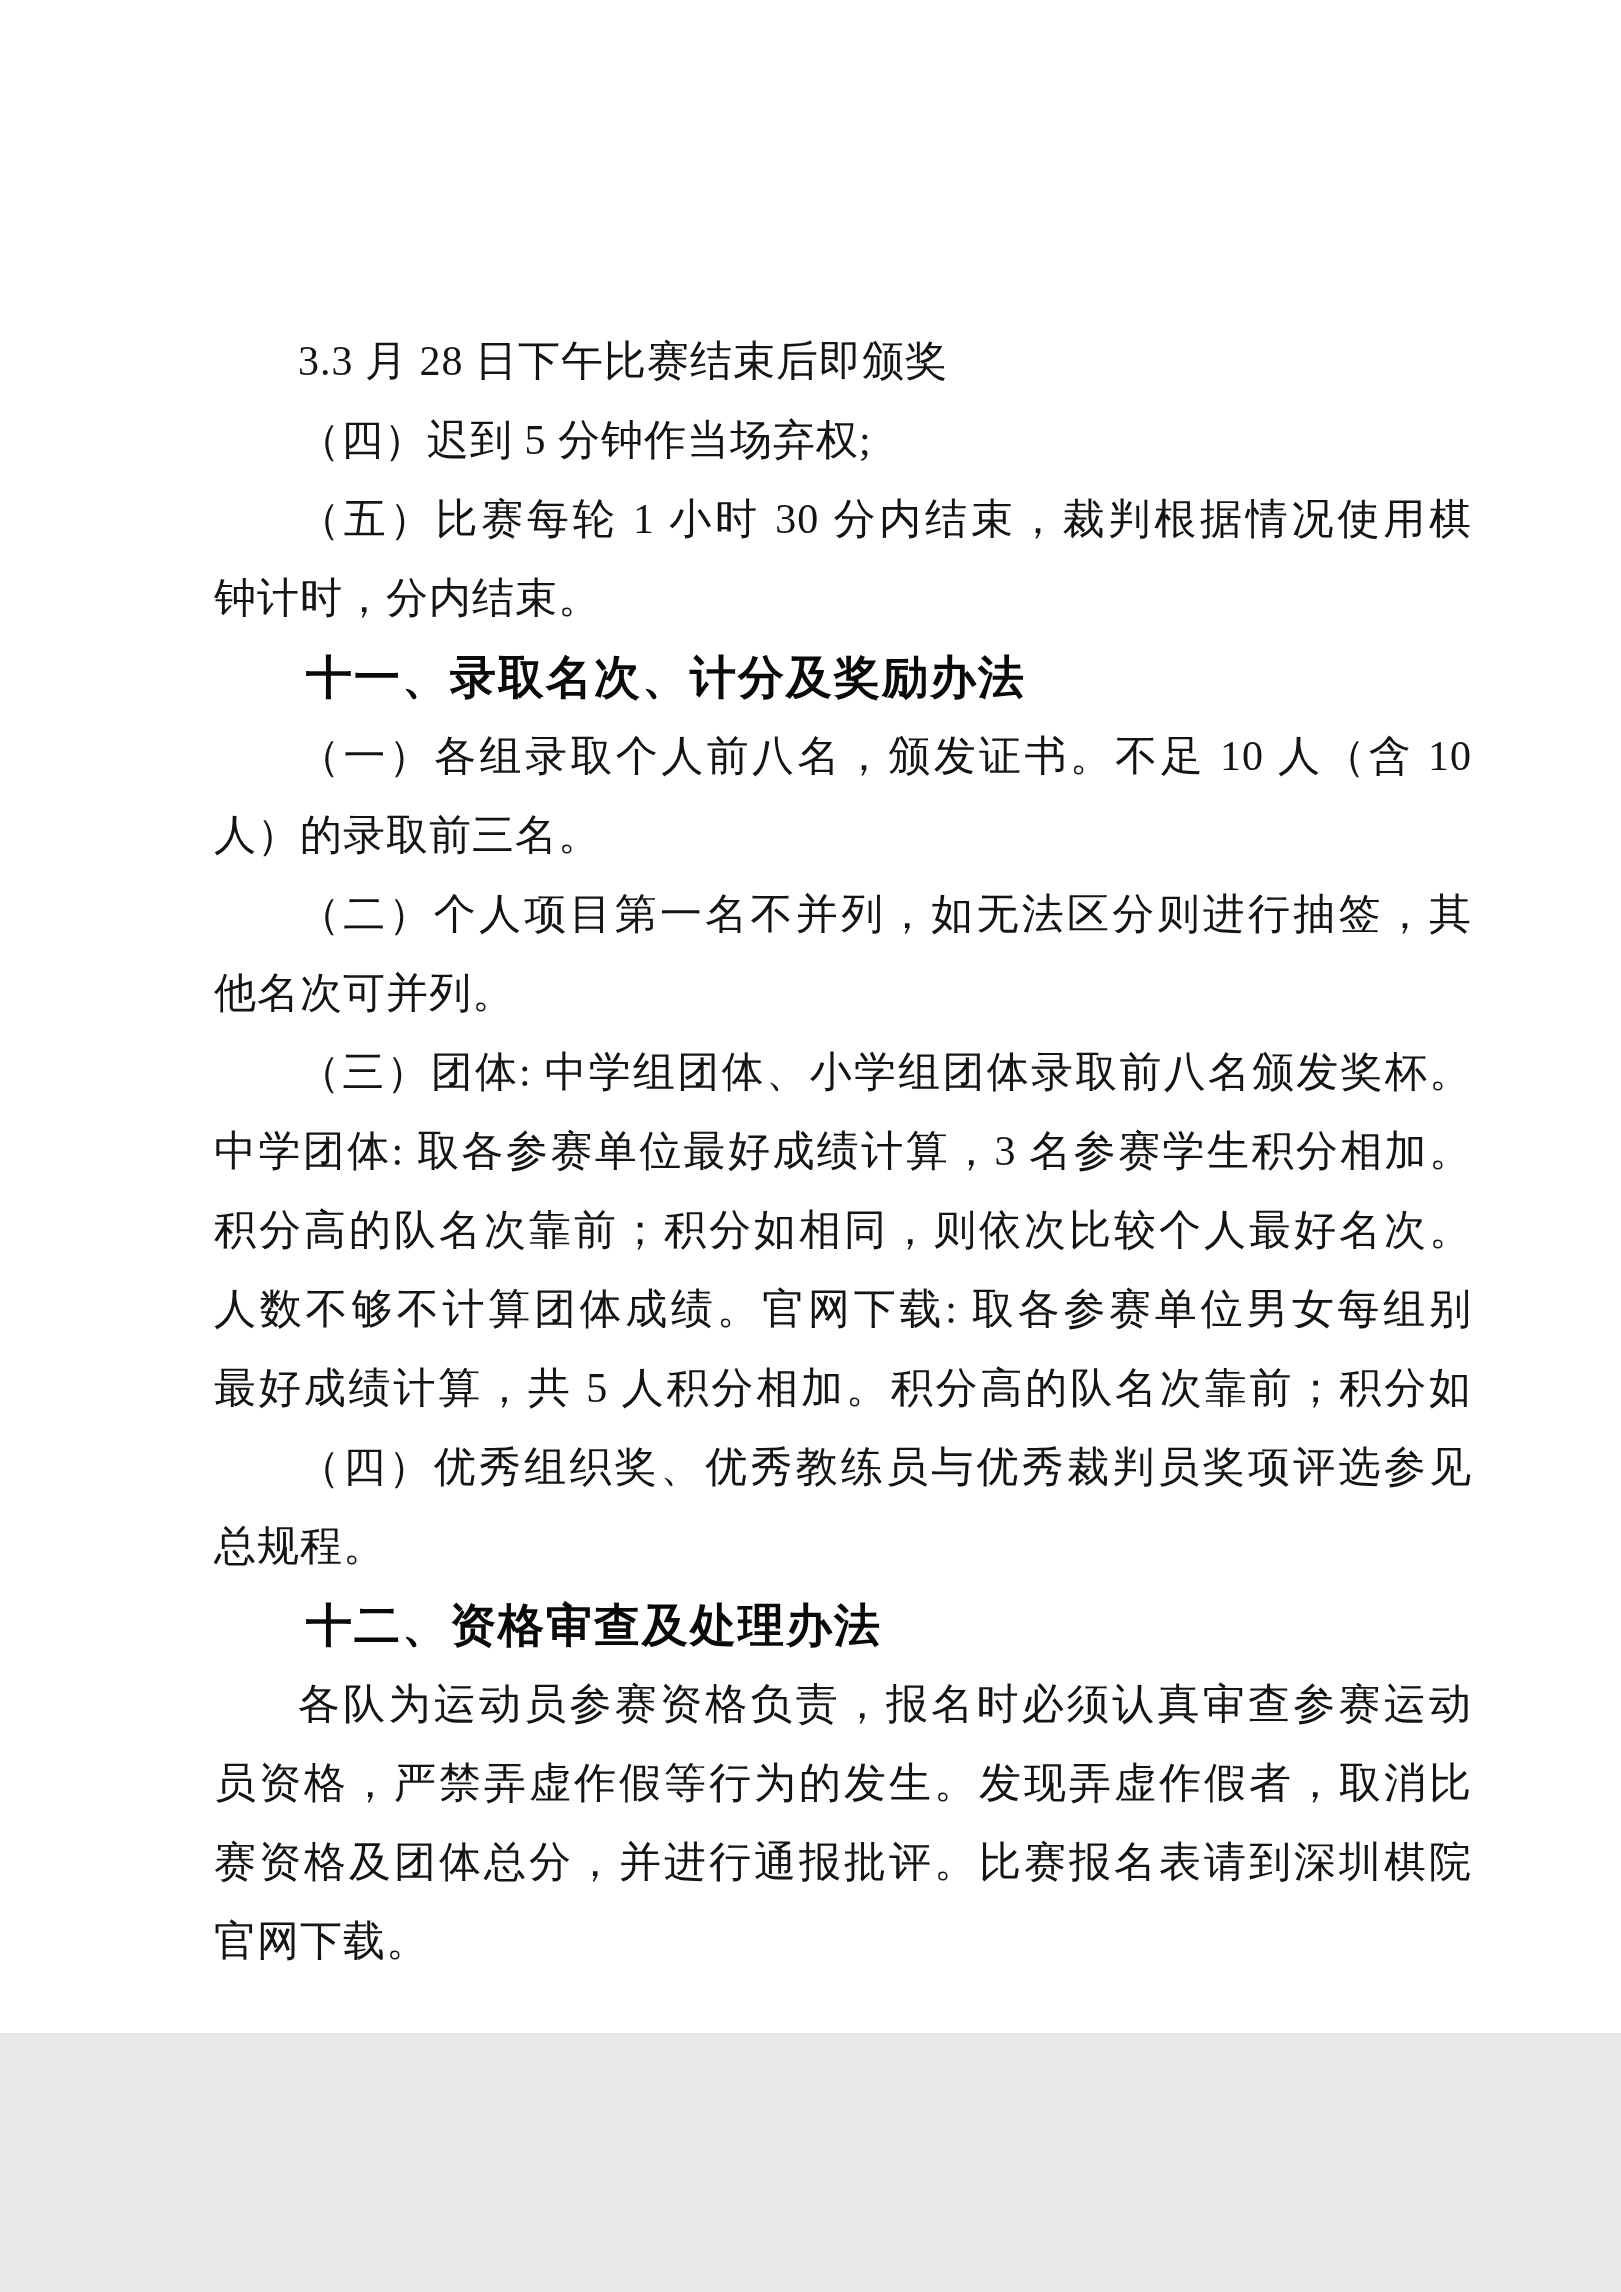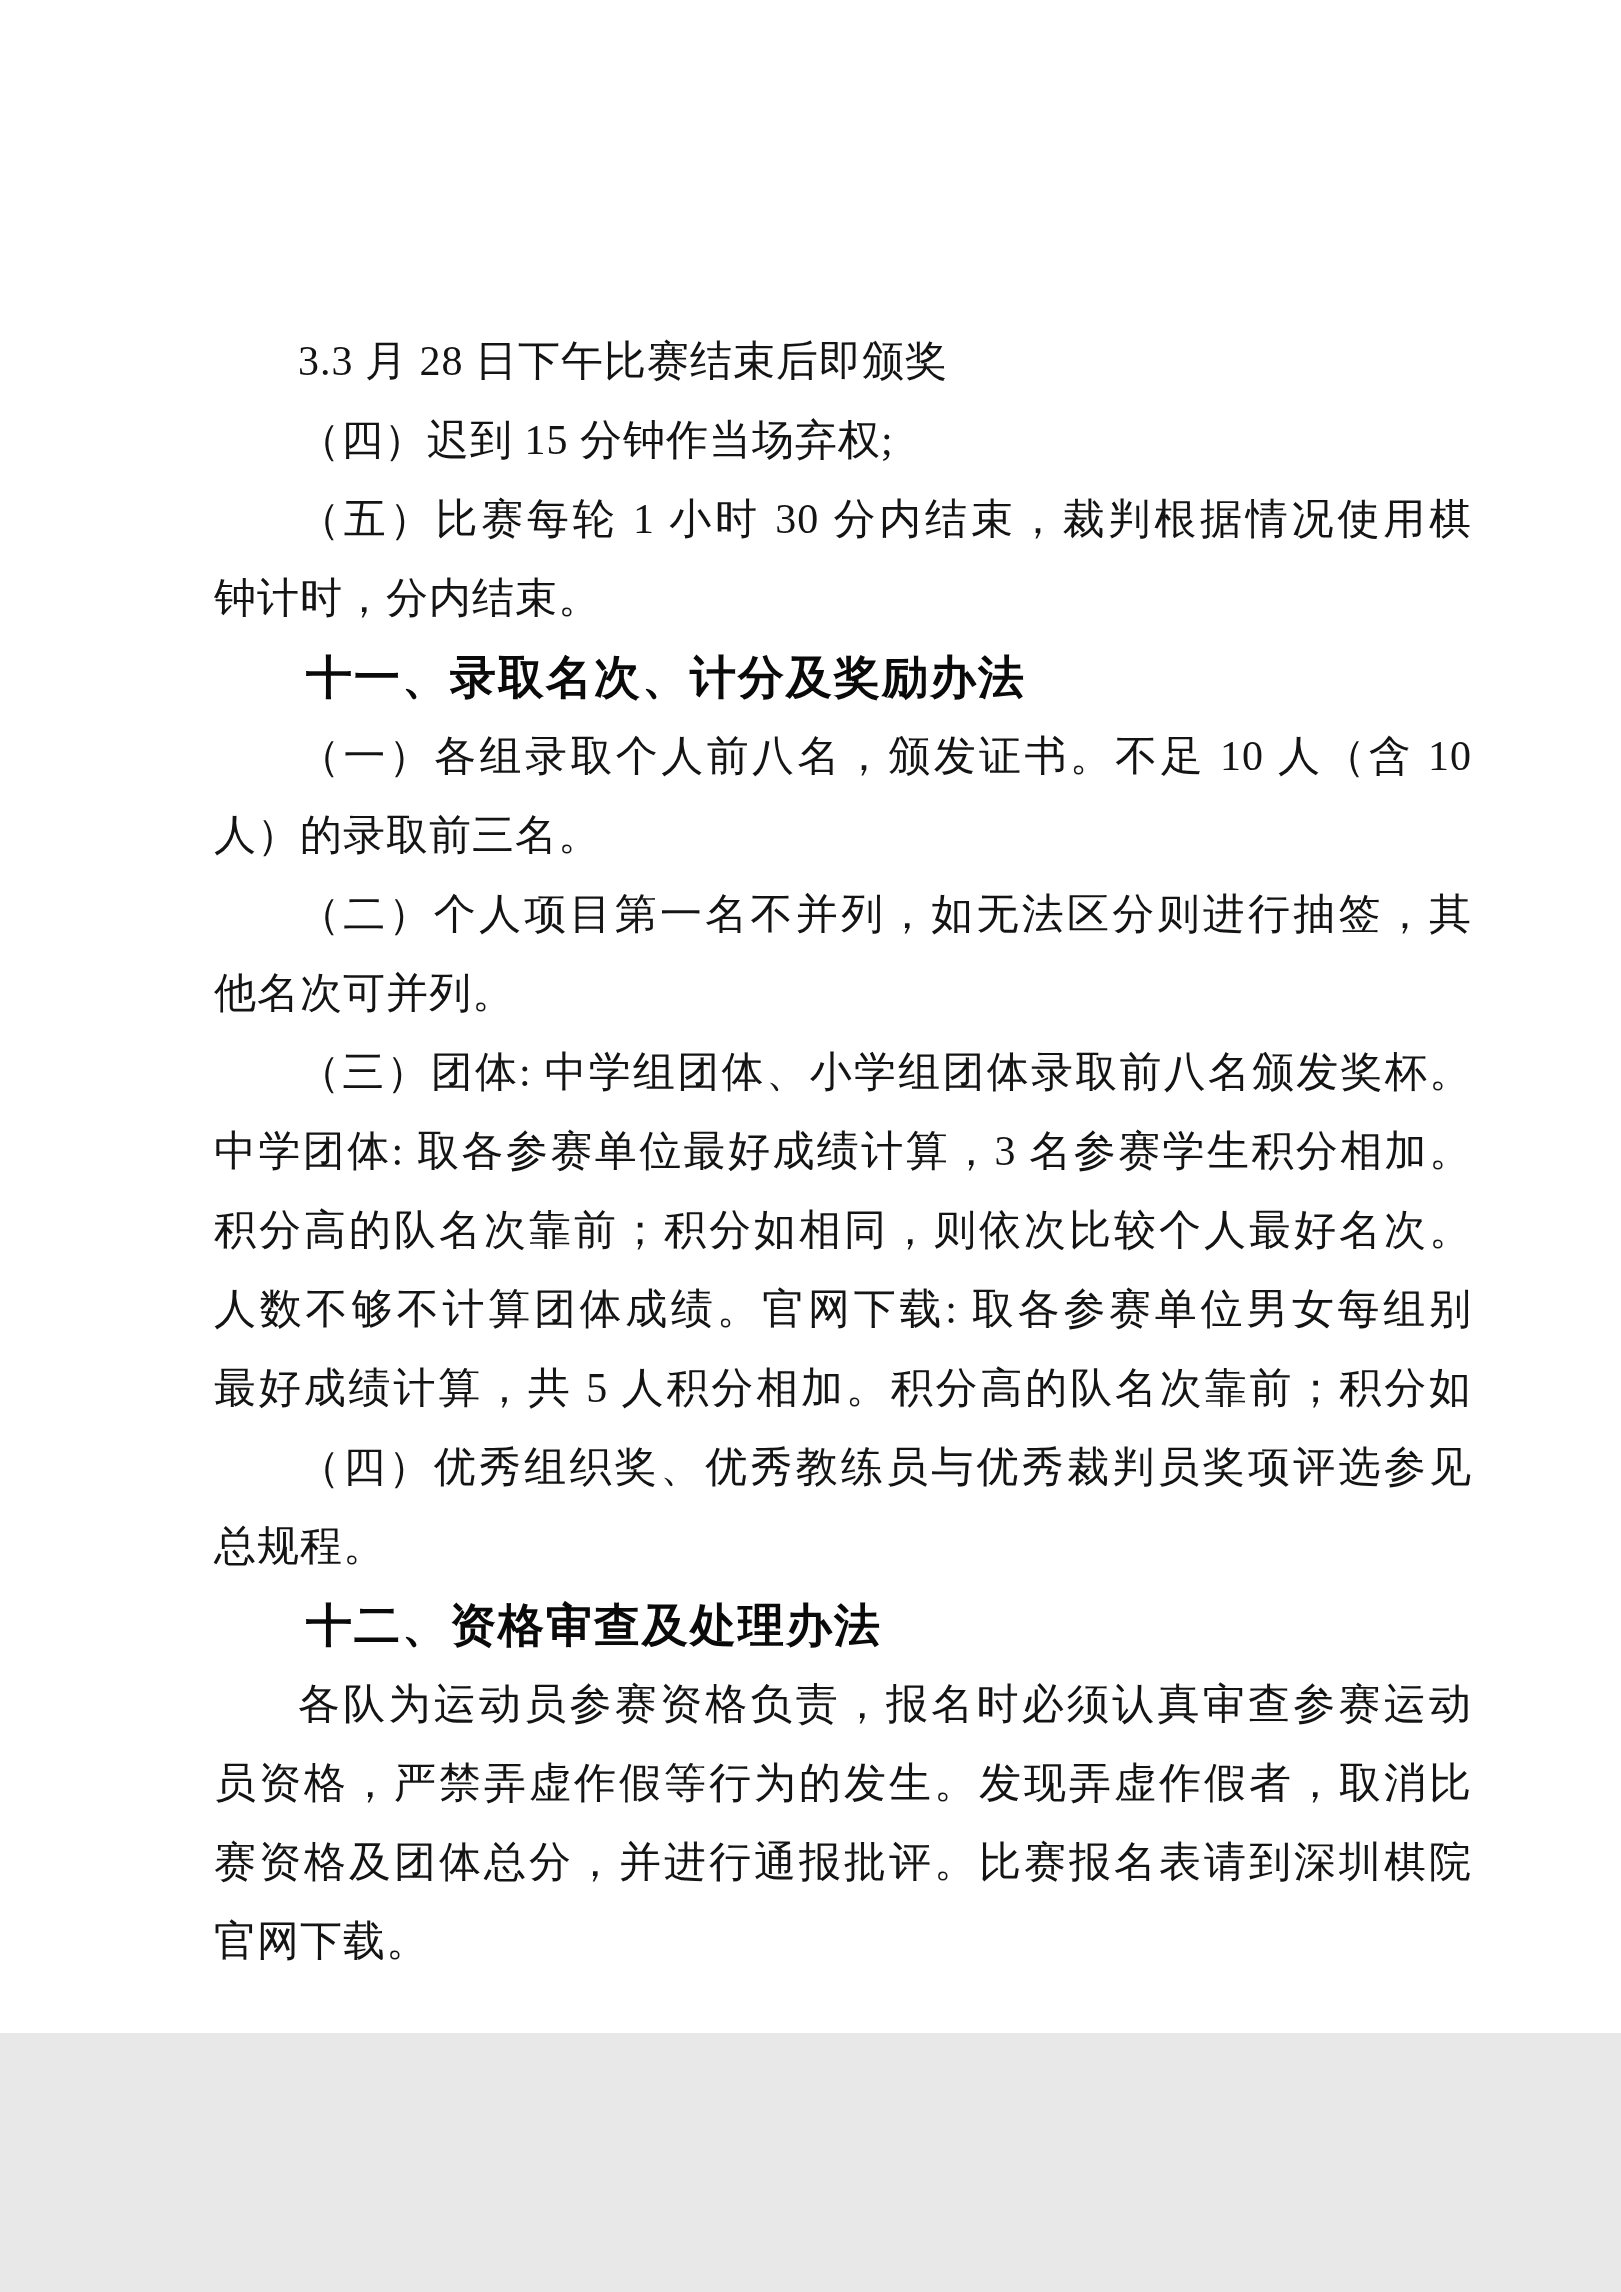--- a/index.html
+++ b/index.html
@@ -51,21 +51,21 @@
   }
 </style>
 </head>
 <body>
 
 <div class="page">
   <div class="text-block">
 
     <div class="line indent">3.3 月 28 日下午比赛结束后即颁奖</div>
 
-    <div class="line indent">（四）迟到 15 分钟作当场弃权;</div>
+    <div class="line indent">（四）迟到 5 分钟作当场弃权;</div>
 
     <div class="line indent stretch">（五）比赛每轮 1 小时 30 分内结束，裁判根据情况使用棋</div>
     <div class="line">钟计时，分内结束。</div>
 
     <div class="line indent heading">十一、录取名次、计分及奖励办法</div>
 
     <div class="line indent stretch">（一）各组录取个人前八名，颁发证书。不足 10 人（含 10</div>
     <div class="line">人）的录取前三名。</div>
 
     <div class="line indent stretch">（二）个人项目第一名不并列，如无法区分则进行抽签，其</div>

